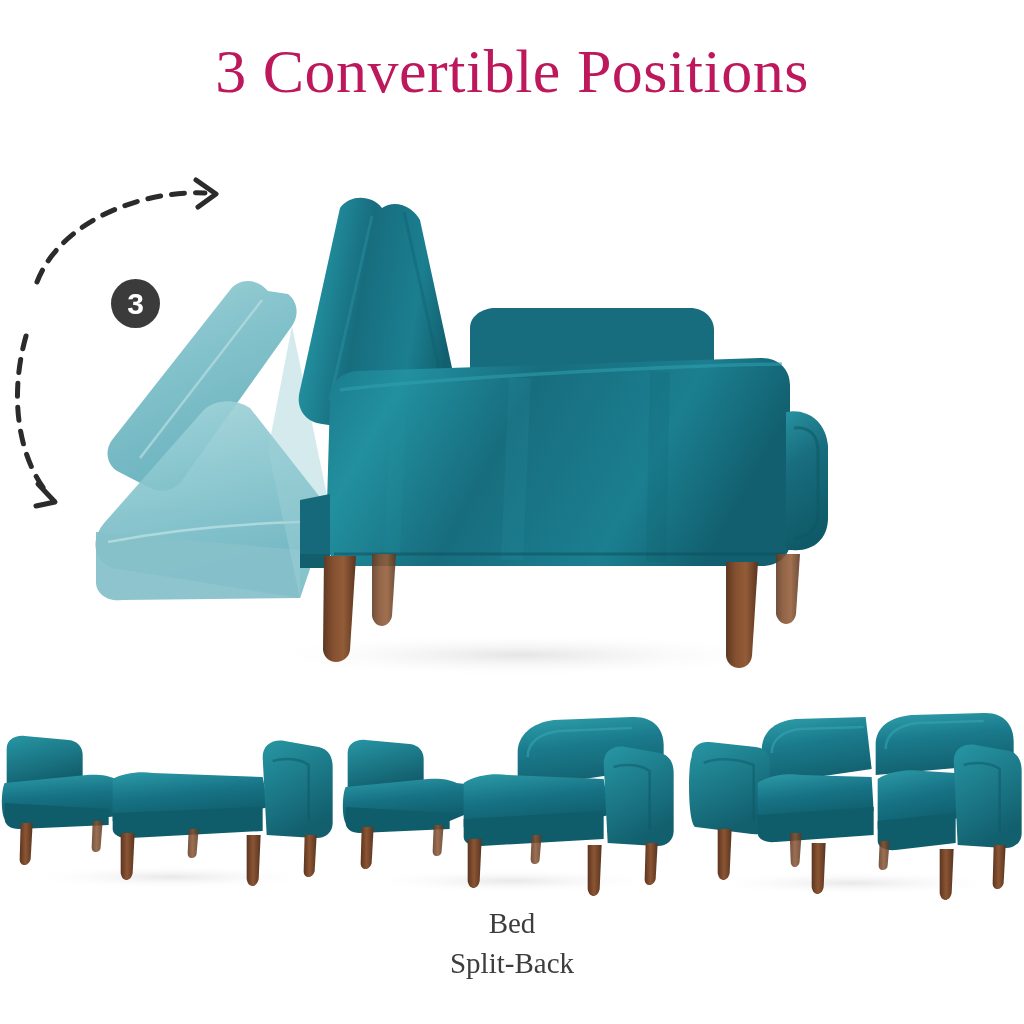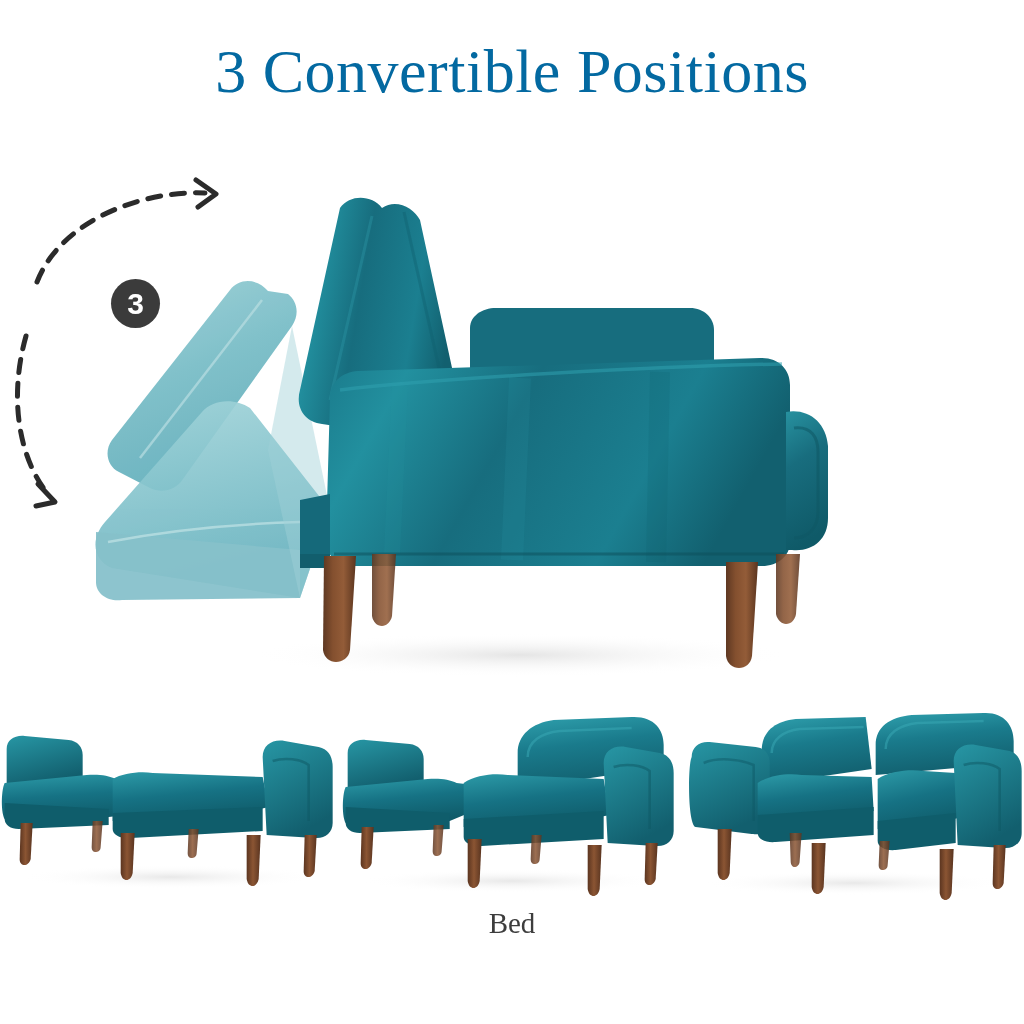--- a/index.html
+++ b/index.html
@@ -17,21 +17,21 @@
 
   
   .title {
     position:absolute;
     top:36px; left:0; width:1024px;
     text-align:center;
     font-family:"Liberation Serif", serif;
     font-size:62px;
     font-weight:400;
     letter-spacing:0.5px;
-    color:#0369a1;
+    color:#be185d;
     white-space:nowrap;
   }
 
   
   .hero {
     position:absolute;
     top:150px; left:0;
     width:1024px; height:540px;
   }
   .hero svg { display:block; }
@@ -449,15 +449,16 @@
                    C 259 205, 257 203, 256 198 Z" fill="url(#tLeg3)"></path>
           <path d="M 310 150 L 322 150 L 320 188 C 319 192, 316 194, 314 194
                    C 311 194, 309 192, 309 188 Z" fill="url(#tLeg3)"></path>
         </g>
       </svg>
     </div>
   </div>
 
   <div class="labels">
     <div class="label">Bed</div>
+    <div class="label">Split-Back</div>
   </div>
 
 </div>
 
 </body></html>

